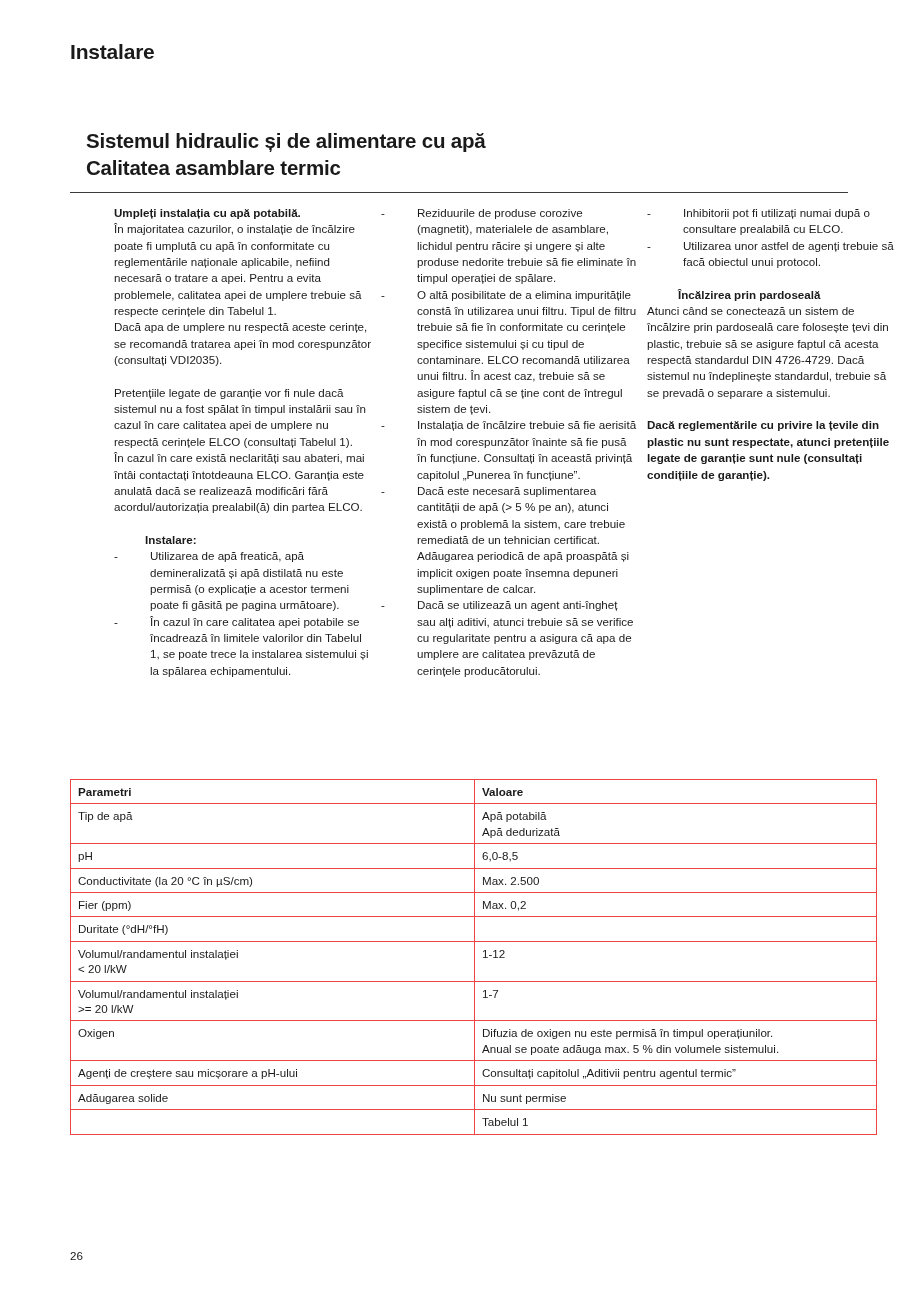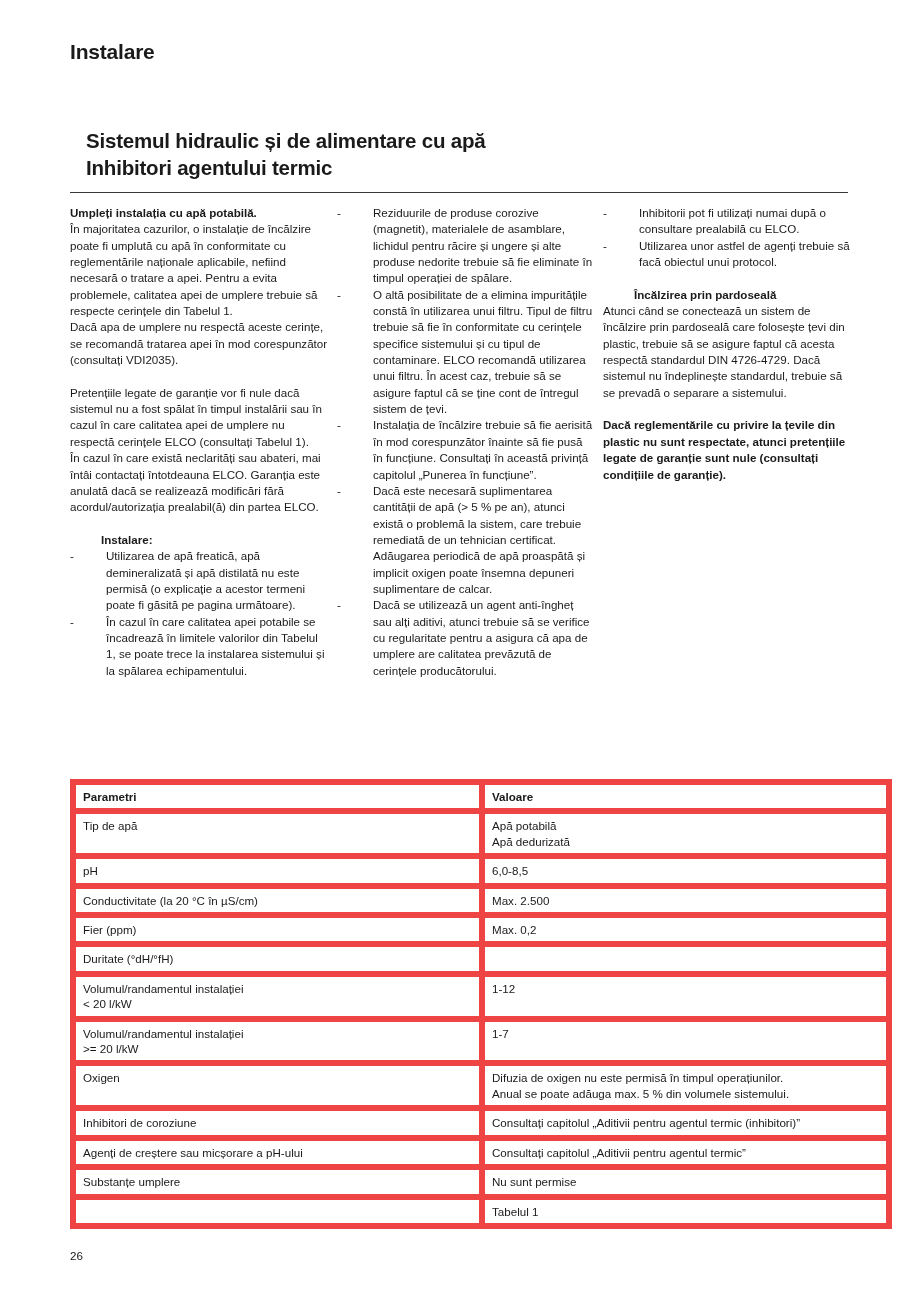--- a/index.html
+++ b/index.html
@@ -58,20 +58,21 @@
     border-top: 1.4px solid #3a3a3a;
   }
 
   
   .col {
     position: absolute;
     top: 205px;
     font-size: 11.6px;
     line-height: 16.35px;
     color: #1a1a1a;
+    margin-left: 44px;
   }
   .col-1 { left: 70px;  width: 258px; }
   .col-2 { left: 337px; width: 258px; }
   .col-3 { left: 603px; width: 250px; }
 
   .para { margin: 0 0 0 0; }
   .para.bold { font-weight: bold; }
   .spacer { height: 16.35px; }
 
   .subhead { font-weight: bold; padding-left: 31px; }
@@ -100,21 +101,21 @@
     left: 70px;
     top: 779px;
     width: 778px;
     border-collapse: collapse;
     font-size: 11.6px;
     line-height: 15.4px;
     color: #1a1a1a;
     table-layout: fixed;
   }
   .tbl td, .tbl th {
-    border: 6px solid #ef4444;
+    border: 1px solid #ef4444;
     padding: 4px 6px 4px 7px;
     vertical-align: top;
     text-align: left;
     font-weight: normal;
   }
   .tbl th {
     font-weight: bold;
   }
   .tbl .c1 { width: 390px; }
   .tbl .c2 { width: 388px; }
@@ -132,21 +133,21 @@
 </style>
 </head>
 <body>
 
 <div class="page">
 
   <div class="chapter-title">Instalare</div>
 
   <div class="section-title">
     <span class="line1">Sistemul hidraulic și de alimentare cu apă</span>
-    <span class="line2">Inhibitori agentului termic</span>
+    <span class="line2">Calitatea asamblare termic</span>
   </div>
 
   <div class="rule"></div>
 
   <div class="col col-1">
     <p class="para bold">Umpleți instalația cu apă potabilă.</p>
     <p class="para">În majoritatea cazurilor, o instalație de încălzire poate fi umplută cu apă în conformitate cu reglementările naționale aplicabile, nefiind necesară o tratare a apei. Pentru a evita problemele, calitatea apei de umplere trebuie să respecte cerințele din Tabelul 1.</p>
     <p class="para">Dacă apa de umplere nu respectă aceste cerințe, se recomandă tratarea apei în mod corespunzător (consultați VDI2035).</p>
     <div class="spacer"></div>
     <p class="para">Pretențiile legate de garanție vor fi nule dacă sistemul nu a fost spălat în timpul instalării sau în cazul în care calitatea apei de umplere nu respectă cerințele ELCO (consultați Tabelul 1).</p>
@@ -242,29 +243,25 @@
       </tr>
       <tr>
         <td class="c1 right">Volumul/randamentul instalației<br>&gt;= 20 l/kW</td>
         <td class="c2">1-7</td>
       </tr>
       <tr>
         <td class="c1">Oxigen</td>
         <td class="c2">Difuzia de oxigen nu este permisă în timpul operațiunilor.<br>Anual se poate adăuga max. 5 % din volumele sistemului.</td>
       </tr>
       <tr>
-        <td class="c1">Inhibitori de coroziune</td>
-        <td class="c2">Consultați capitolul „Aditivii pentru agentul termic (inhibitori)”</td>
-      </tr>
-      <tr>
         <td class="c1">Agenți de creștere sau micșorare a pH-ului</td>
         <td class="c2">Consultați capitolul „Aditivii pentru agentul termic”</td>
       </tr>
       <tr>
-        <td class="c1">Substanțe umplere</td>
+        <td class="c1">Adăugarea solide</td>
         <td class="c2">Nu sunt permise</td>
       </tr>
       <tr>
         <td class="c1">&nbsp;</td>
         <td class="c2 right">Tabelul 1</td>
       </tr>
     </tbody>
   </table>
 
   <div class="page-number">26</div>

